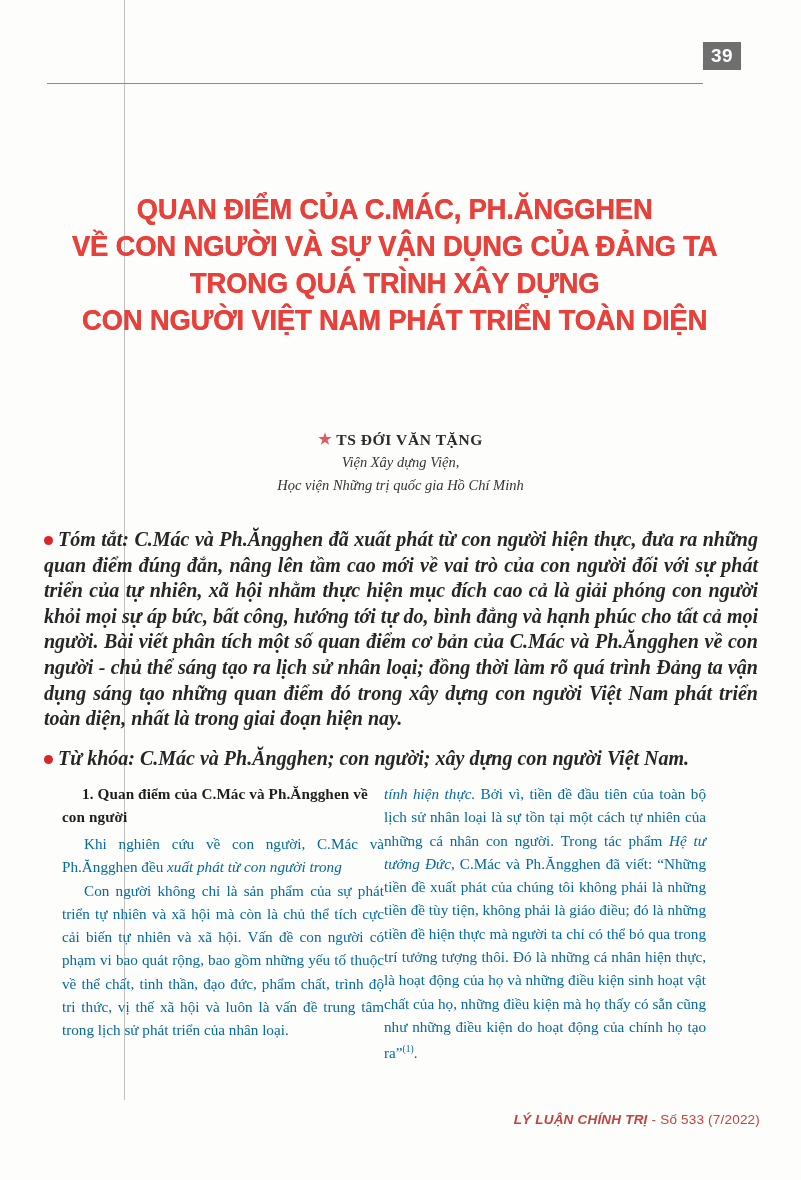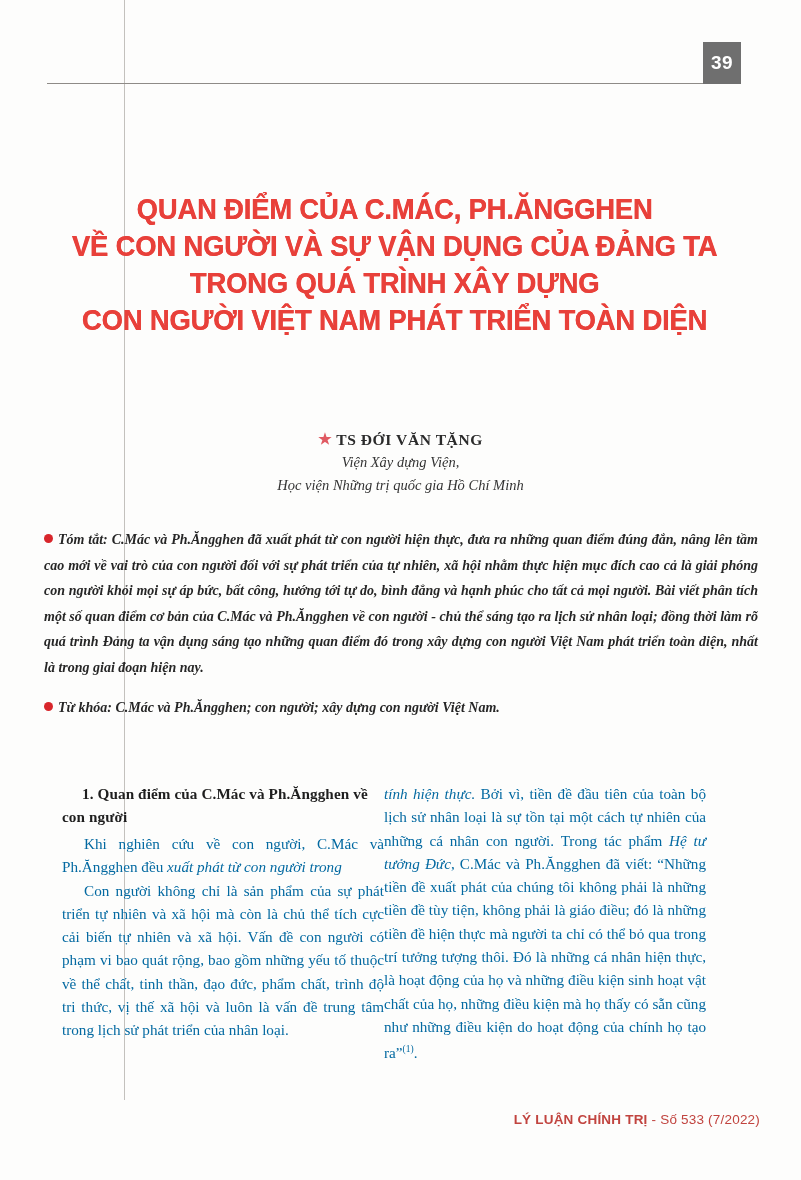--- a/index.html
+++ b/index.html
@@ -34,21 +34,21 @@
     height: 1px;
     background: #8e8b87;
   }
 
   
   .page-chip {
     position: absolute;
     left: 703px;
     top: 42px;
     width: 38px;
-    height: 42px;
+    height: 28px;
     background: #6f6f6f;
     color: #ffffff;
     font-family: "Liberation Sans", sans-serif;
     font-weight: bold;
     font-size: 19px;
     display: flex;
     align-items: center;
     justify-content: center;
     letter-spacing: .5px;
   }
@@ -109,21 +109,21 @@
   .abstract-block {
     position: absolute;
     left: 44px;
     top: 527px;
     width: 714px;
   }
   .abs-para {
     font-family: "Liberation Serif", serif;
     font-style: italic;
     font-weight: bold;
-    font-size: 14px;
+    font-size: 20px;
     line-height: 25.6px;
     color: #262626;
     text-align: justify;
     text-indent: 0;
     margin: 0 0 14px 0;
     position: relative;
     padding-left: 0;
   }
   .bullet {
     display: inline-block;
@@ -179,21 +179,21 @@
     position: absolute;
     left: 40px;
     top: 1112px;
     width: 720px;
     text-align: right;
     font-family: "Liberation Sans", sans-serif;
     font-size: 13.5px;
     color: #c1443f;
     letter-spacing: .2px;
   }
-  .footer b { font-weight: bold; }
+  .footer b { font-weight: bold; font-style: italic; }
 </style>
 </head>
 <body>
 
 <div class="page">
 
   <div class="scan-vline"></div>
   <div class="rule-top"></div>
 
   <div class="page-chip">39</div>

